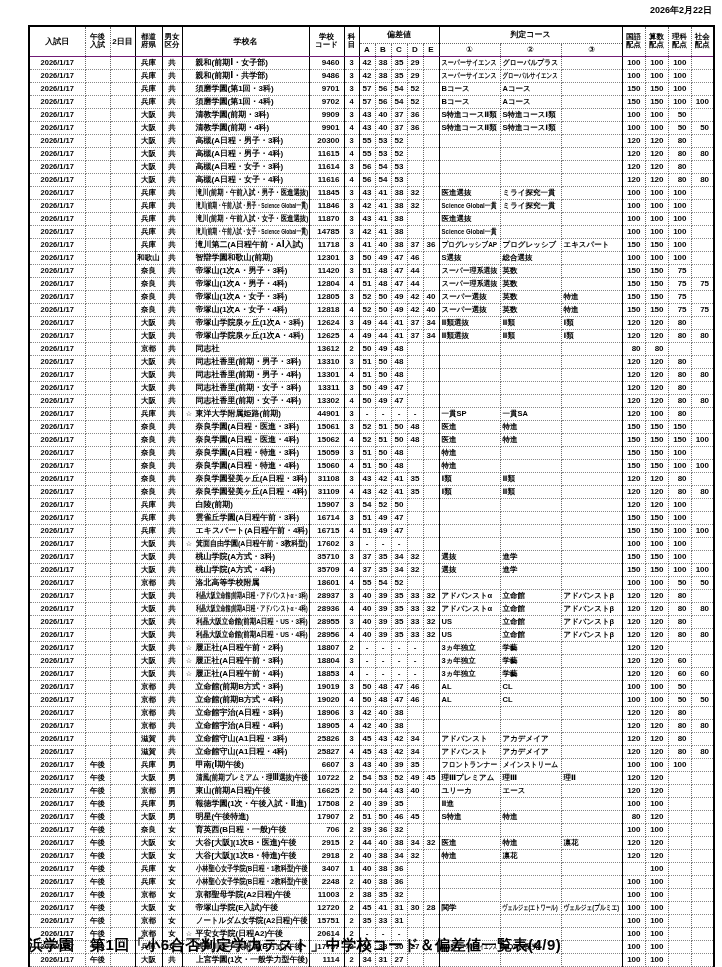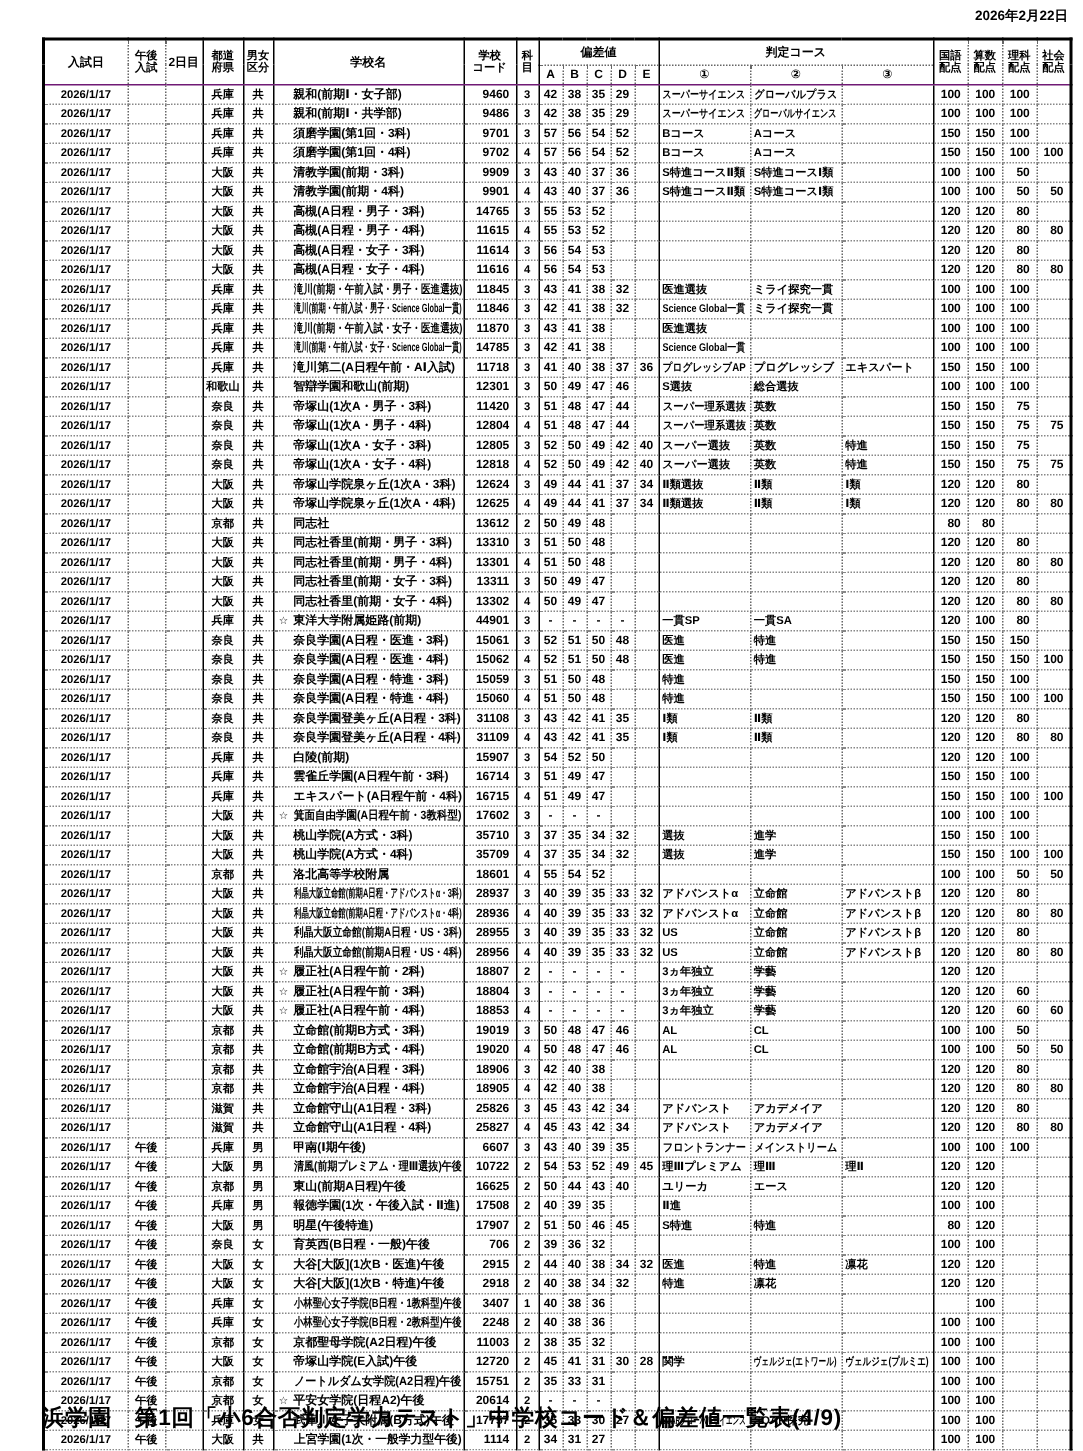--- a/index.html
+++ b/index.html
@@ -262,21 +262,21 @@
     <td class="c-pt">50</td>
   </tr>
 
   <tr>
     <td class="c-date bd-dot">2026/1/17</td>
     <td class="c-pm bd-dot"></td>
     <td class="bd-solid"></td>
     <td class="c-pref bd-solid">大阪</td>
     <td class="c-gen bd-solid">共</td>
     <td class="c-school bd-solid"><span class="star"></span><span class="sname fit">高槻(A日程・男子・3科)</span></td>
-    <td class="c-code bd-solid">14765</td>
+    <td class="c-code bd-solid">20300</td>
     <td class="c-sub bd-solid">3</td>
     <td class="c-dev bd-dot">55</td>
     <td class="c-dev bd-dot">53</td>
     <td class="c-dev bd-dot">52</td>
     <td class="c-dev bd-dot"></td>
     <td class="c-dev bd-solid"></td>
     <td class="c-course bd-dot"><span class="fit"></span></td>
     <td class="c-course bd-dot"><span class="fit"></span></td>
     <td class="c-course bd-solid"><span class="fit"></span></td>
     <td class="c-pt bd-dot">120</td>

